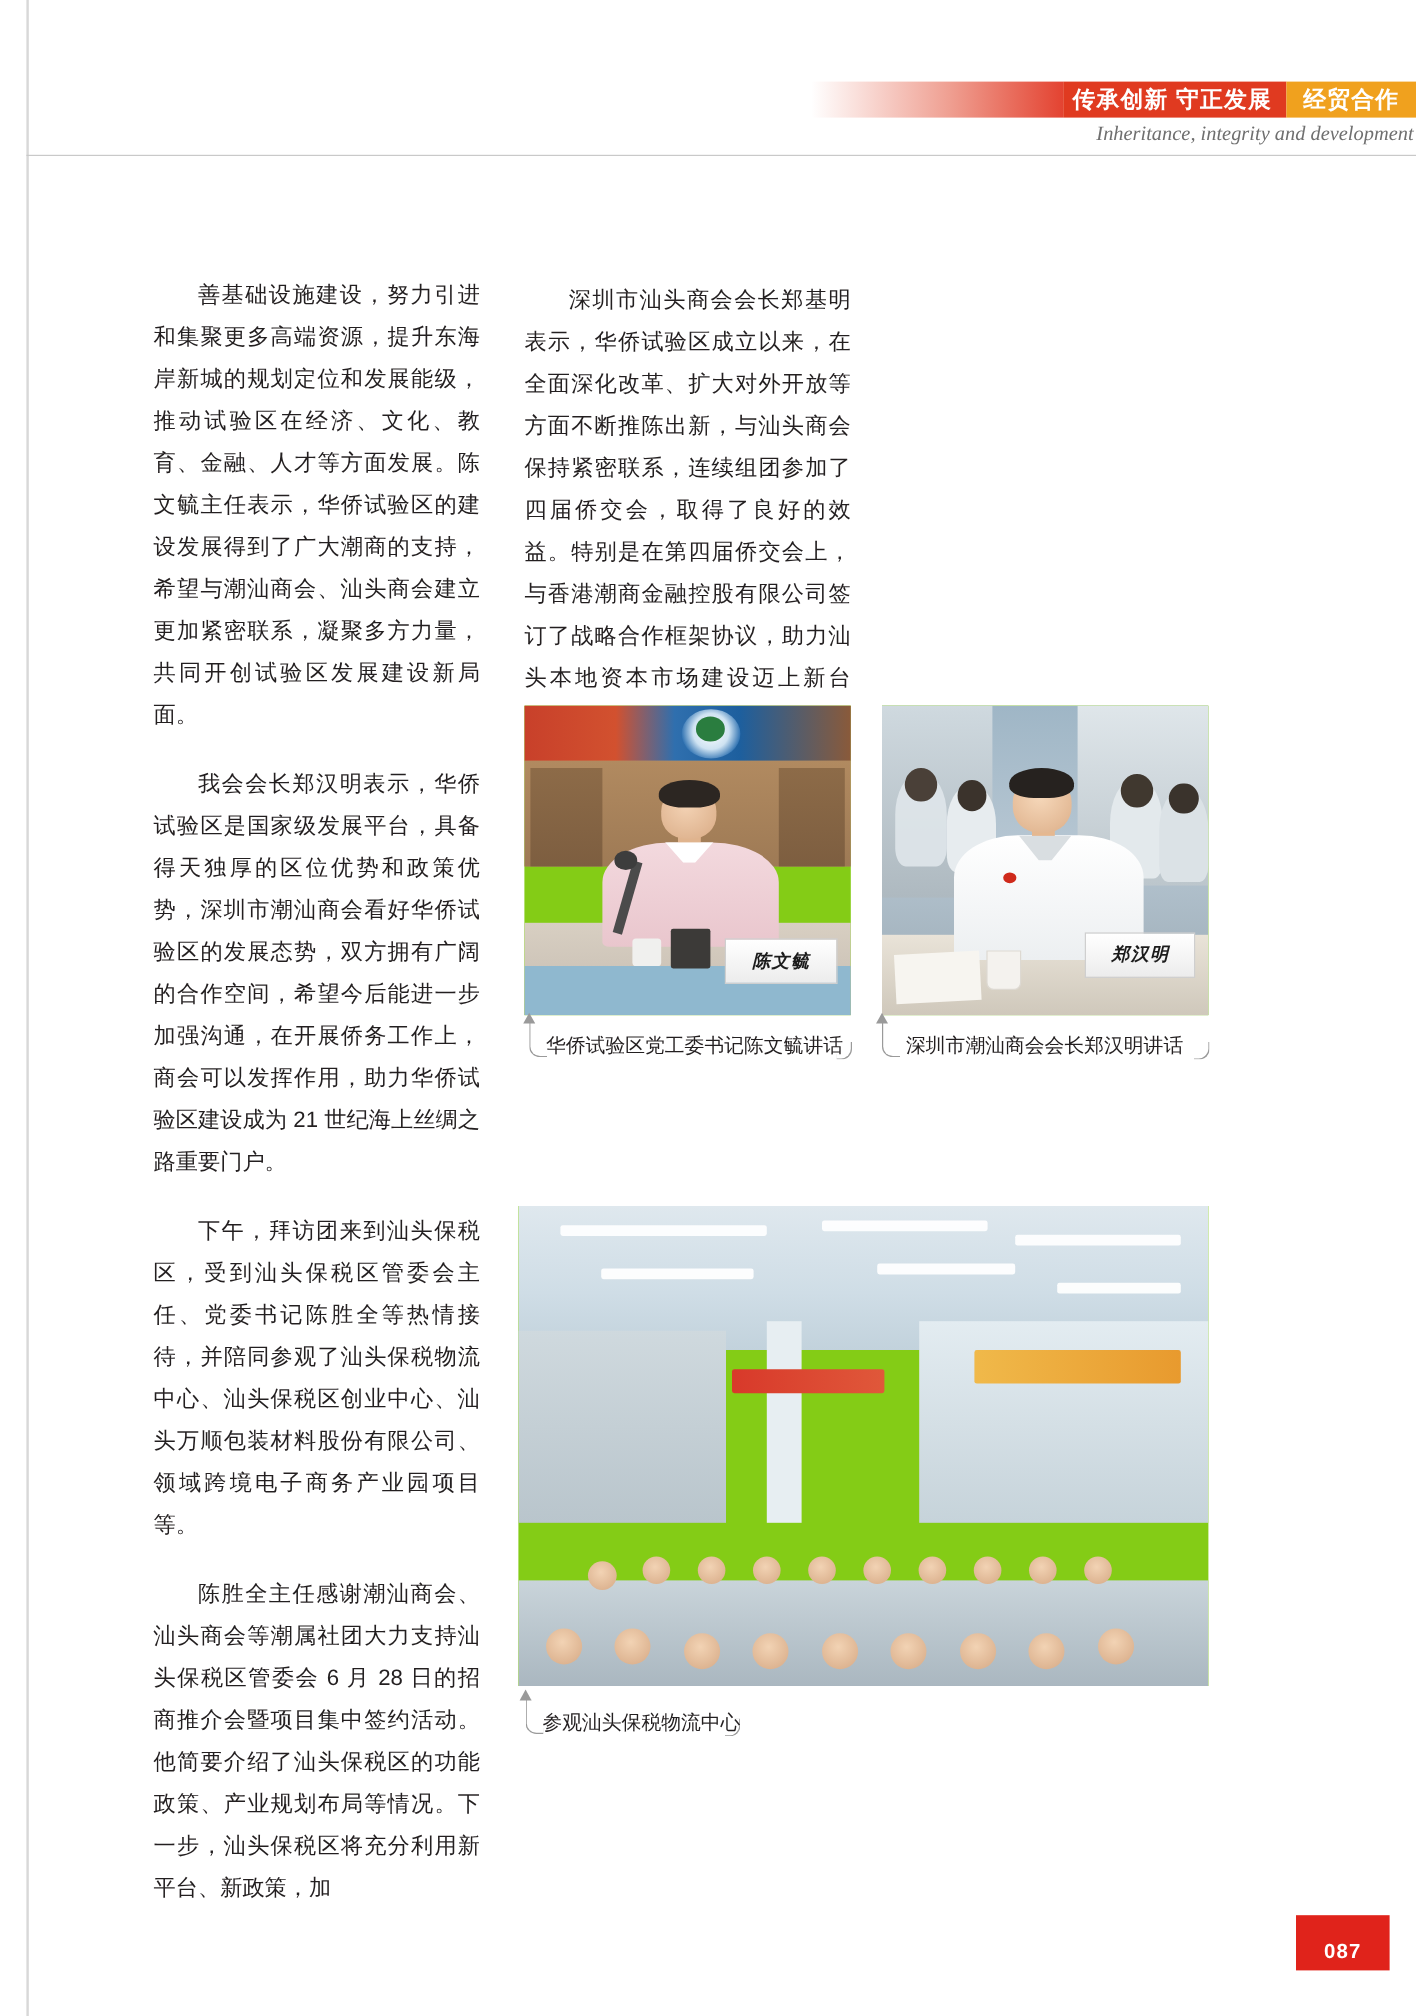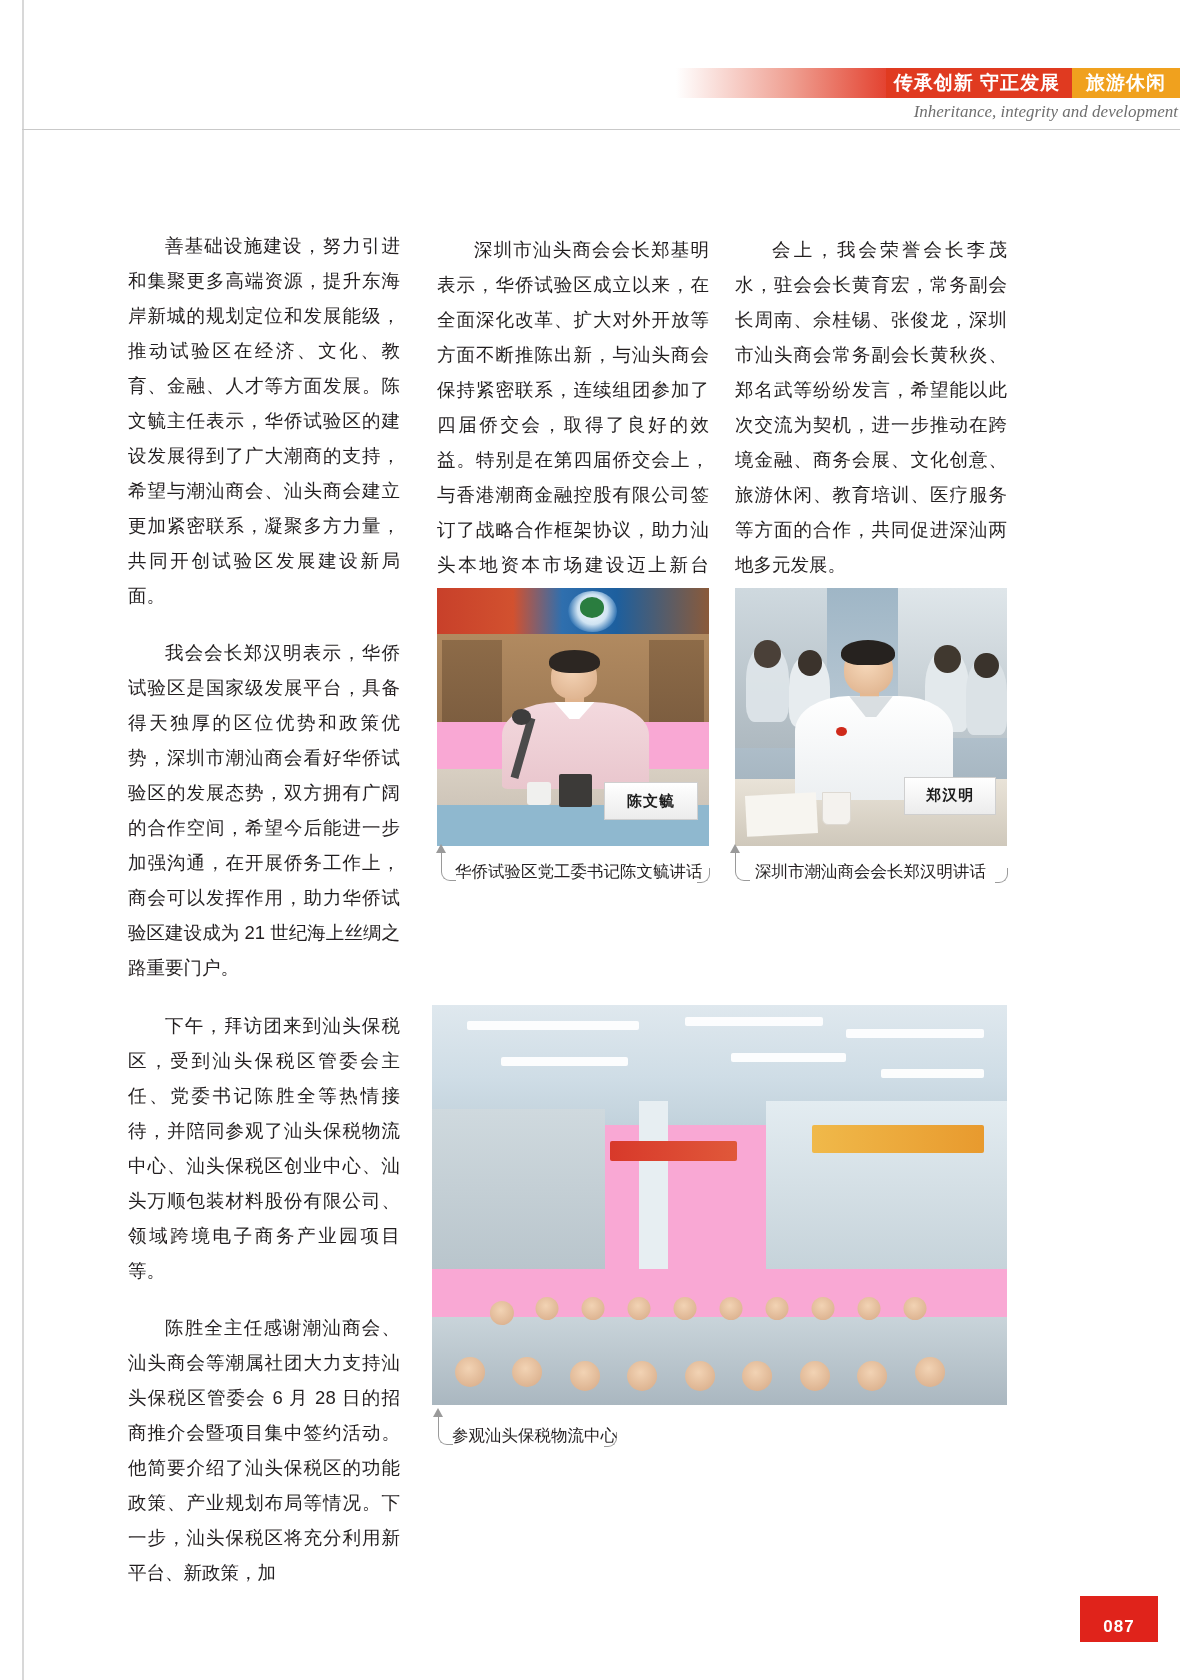--- a/index.html
+++ b/index.html
@@ -109,21 +109,22 @@
   #col1 { left: 128px; top: 228px; width: 272px; }
   #col2 { left: 437px; top: 232px; width: 272px; }
   #col3 { left: 735px; top: 232px; width: 272px; }
 
   #col-lower-left { left: 128px; top: 1008px; width: 272px; }
 
   
   .photo {
     position: absolute;
     overflow: hidden;
-    background: #f9a8d4;
+    background: #84cc16;
+    font-style: italic;
   }
   .photo-inner { position: absolute; inset: 0; }
 
   #photo1 { left: 437px; top: 588px; width: 272px; height: 258px; }
   #photo2 { left: 735px; top: 588px; width: 272px; height: 258px; }
   #photo3 { left: 432px; top: 1005px; width: 575px; height: 400px; }
 
   
   .caption {
     position: absolute;
@@ -331,38 +332,35 @@
 <body>
 
 <div class="page">
 
   <div class="left-rule"></div>
 
   <div class="header">
     <div class="header-band">
       <div class="band-fade"></div>
       <div class="band-main">传承创新 守正发展</div>
-      <div class="band-sub">旅游休闲</div>
+      <div class="band-sub">经贸合作</div>
     </div>
     <div class="header-en">Inheritance, integrity and development</div>
     <div class="header-rule"></div>
   </div>
 
   <div class="col" id="col1">
     <p>善基础设施建设，努力引进和集聚更多高端资源，提升东海岸新城的规划定位和发展能级，推动试验区在经济、文化、教育、金融、人才等方面发展。陈文毓主任表示，华侨试验区的建设发展得到了广大潮商的支持，希望与潮汕商会、汕头商会建立更加紧密联系，凝聚多方力量，共同开创试验区发展建设新局面。</p>
     <p>我会会长郑汉明表示，华侨试验区是国家级发展平台，具备得天独厚的区位优势和政策优势，深圳市潮汕商会看好华侨试验区的发展态势，双方拥有广阔的合作空间，希望今后能进一步加强沟通，在开展侨务工作上，商会可以发挥作用，助力华侨试验区建设成为 21 世纪海上丝绸之路重要门户。</p>
   </div>
 
   <div class="col" id="col2">
     <p>深圳市汕头商会会长郑基明表示，华侨试验区成立以来，在全面深化改革、扩大对外开放等方面不断推陈出新，与汕头商会保持紧密联系，连续组团参加了四届侨交会，取得了良好的效益。特别是在第四届侨交会上，与香港潮商金融控股有限公司签订了战略合作框架协议，助力汕头本地资本市场建设迈上新台阶。希望双方深化交流合作，加强项目对接，实现共赢发展。</p>
   </div>
 
-  <div class="col" id="col3">
-    <p>会上，我会荣誉会长李茂水，驻会会长黄育宏，常务副会长周南、佘桂锡、张俊龙，深圳市汕头商会常务副会长黄秋炎、郑名武等纷纷发言，希望能以此次交流为契机，进一步推动在跨境金融、商务会展、文化创意、旅游休闲、教育培训、医疗服务等方面的合作，共同促进深汕两地多元发展。</p>
-  </div>
 
   <div class="photo" id="photo1">
     <div class="photo-inner">
       <div class="p1-bg-top"></div>
       <div class="p1-banner"></div>
       <div class="p1-emblem"></div>
       <div class="p1-emblem2"></div>
       <div class="p1-wall"></div>
       <div class="p1-doorL"></div>
       <div class="p1-doorR"></div>

